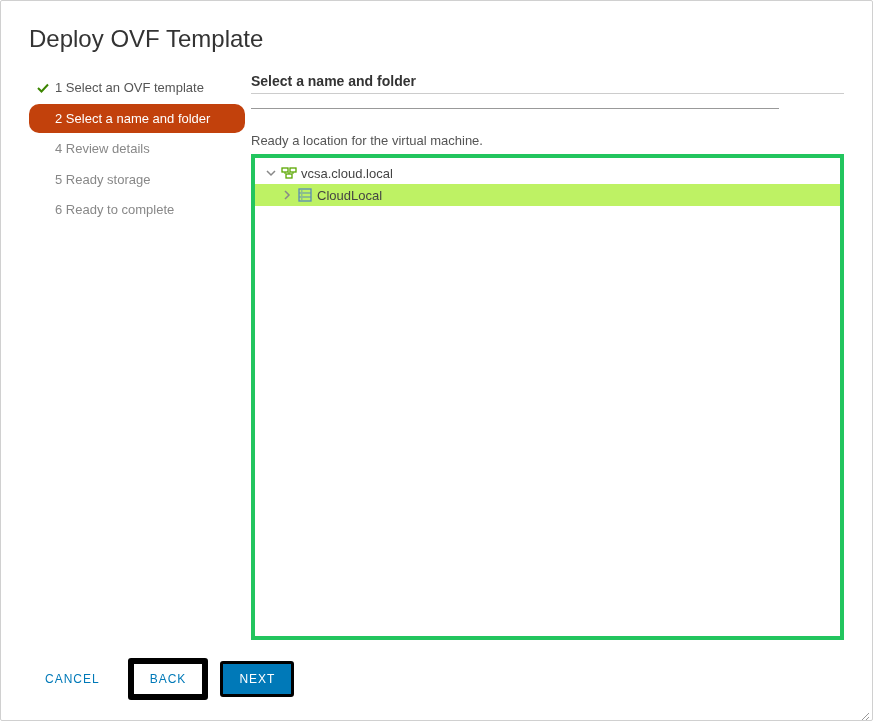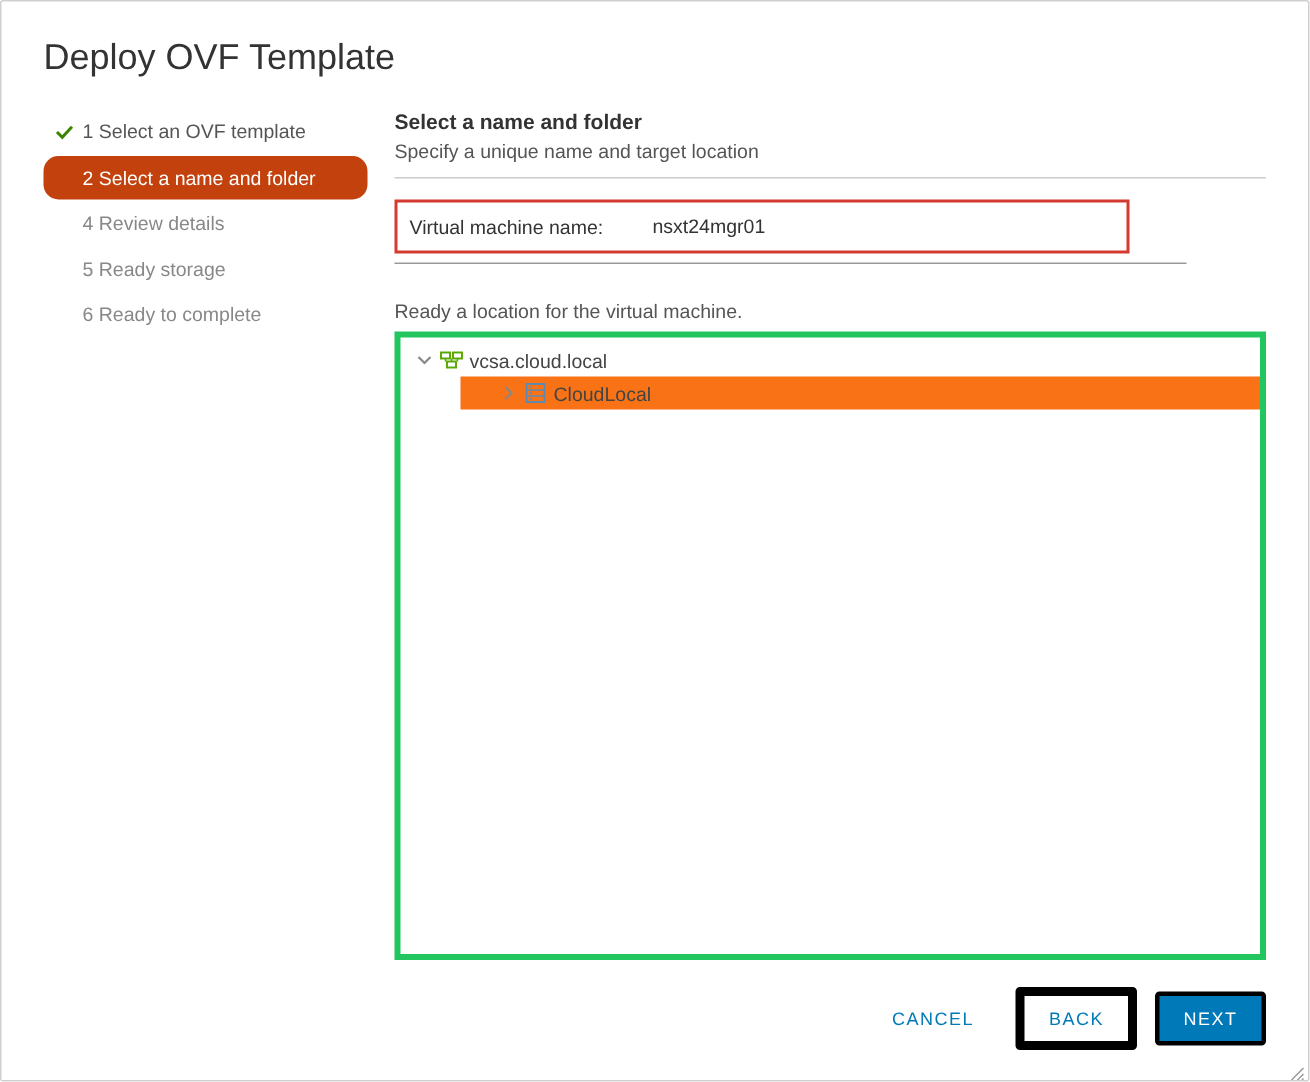--- a/index.html
+++ b/index.html
@@ -20,21 +20,21 @@
     }
     .dialog-title {
       font-size: 24px;
       font-weight: 300;
       color: #333;
       margin-bottom: 20px;
     }
     .dialog-body {
       display: flex;
       flex: 1;
-      gap: 18px;
+      gap: 6px;
       min-height: 0;
       justify-content: flex-end;
     }
     .wizard-steps {
       width: 216px;
       flex-shrink: 0;
     }
     .step {
       font-size: 13px;
       color: #888;
@@ -121,21 +121,21 @@
       font-size: 13px;
     }
     .tree-node {
       display: flex;
       align-items: center;
       padding: 3px 6px 3px 10px;
       color: #444;
       cursor: pointer;
     }
     .tree-node.level-1 { padding-left: 26px; }
-    .tree-node.selected { background: #f97316; margin-left: 40px; }
+    .tree-node.selected { background: #bef264; }
     .tree-toggle {
       width: 12px;
       height: 12px;
       margin-right: 4px;
       display: inline-flex;
       align-items: center;
       justify-content: center;
     }
     .tree-icon {
       width: 16px;
@@ -144,21 +144,21 @@
       display: inline-flex;
       align-items: center;
       justify-content: center;
     }
     .tree-label { color: #0079b8; }
     .tree-node:not(.child) .tree-label { color: #444; }
     .node-root .tree-label { color: #444; }
     .node-child .tree-label { color: #0079b8; }
     .dialog-footer {
       display: flex;
-      justify-content: flex-end;
+      justify-content: flex-start;
       align-items: center;
       gap: 12px;
       padding-top: 18px;
     }
     .btn {
       font-size: 12px;
       letter-spacing: 1px;
       padding: 8px 16px;
       border-radius: 3px;
       cursor: pointer;
@@ -214,27 +214,22 @@
       <div class="step">
         <span><span>5</span> <span>Ready storage</span></span>
       </div>
       <div class="step">
         <span><span>6</span> <span>Ready to complete</span></span>
       </div>
     </div>
 
     <div class="content-pane">
       <div class="section-title">Select a name and folder</div>
-      <div class="section-subtitle">Specify a unique name and target location</div>
       <hr class="section-divider">
 
-      <div class="vm-name-row">
-        <span class="vm-name-label">Virtual machine name:</span>
-        <input class="vm-name-input" type="text" value="nsxt24mgr01" style="">
-      </div>
       <div class="underline-bar"></div>
 
       <div class="location-label">Ready a location for the virtual machine.</div>
 
       <div class="tree-box">
         <div class="tree-node node-root">
           <span class="tree-toggle">
             <svg viewBox="0 0 10 10" width="10" height="10">
                 <path d="M1 3 L5 7 L9 3" stroke="#888" stroke-width="1.5" fill="none"></path>
               </svg>

